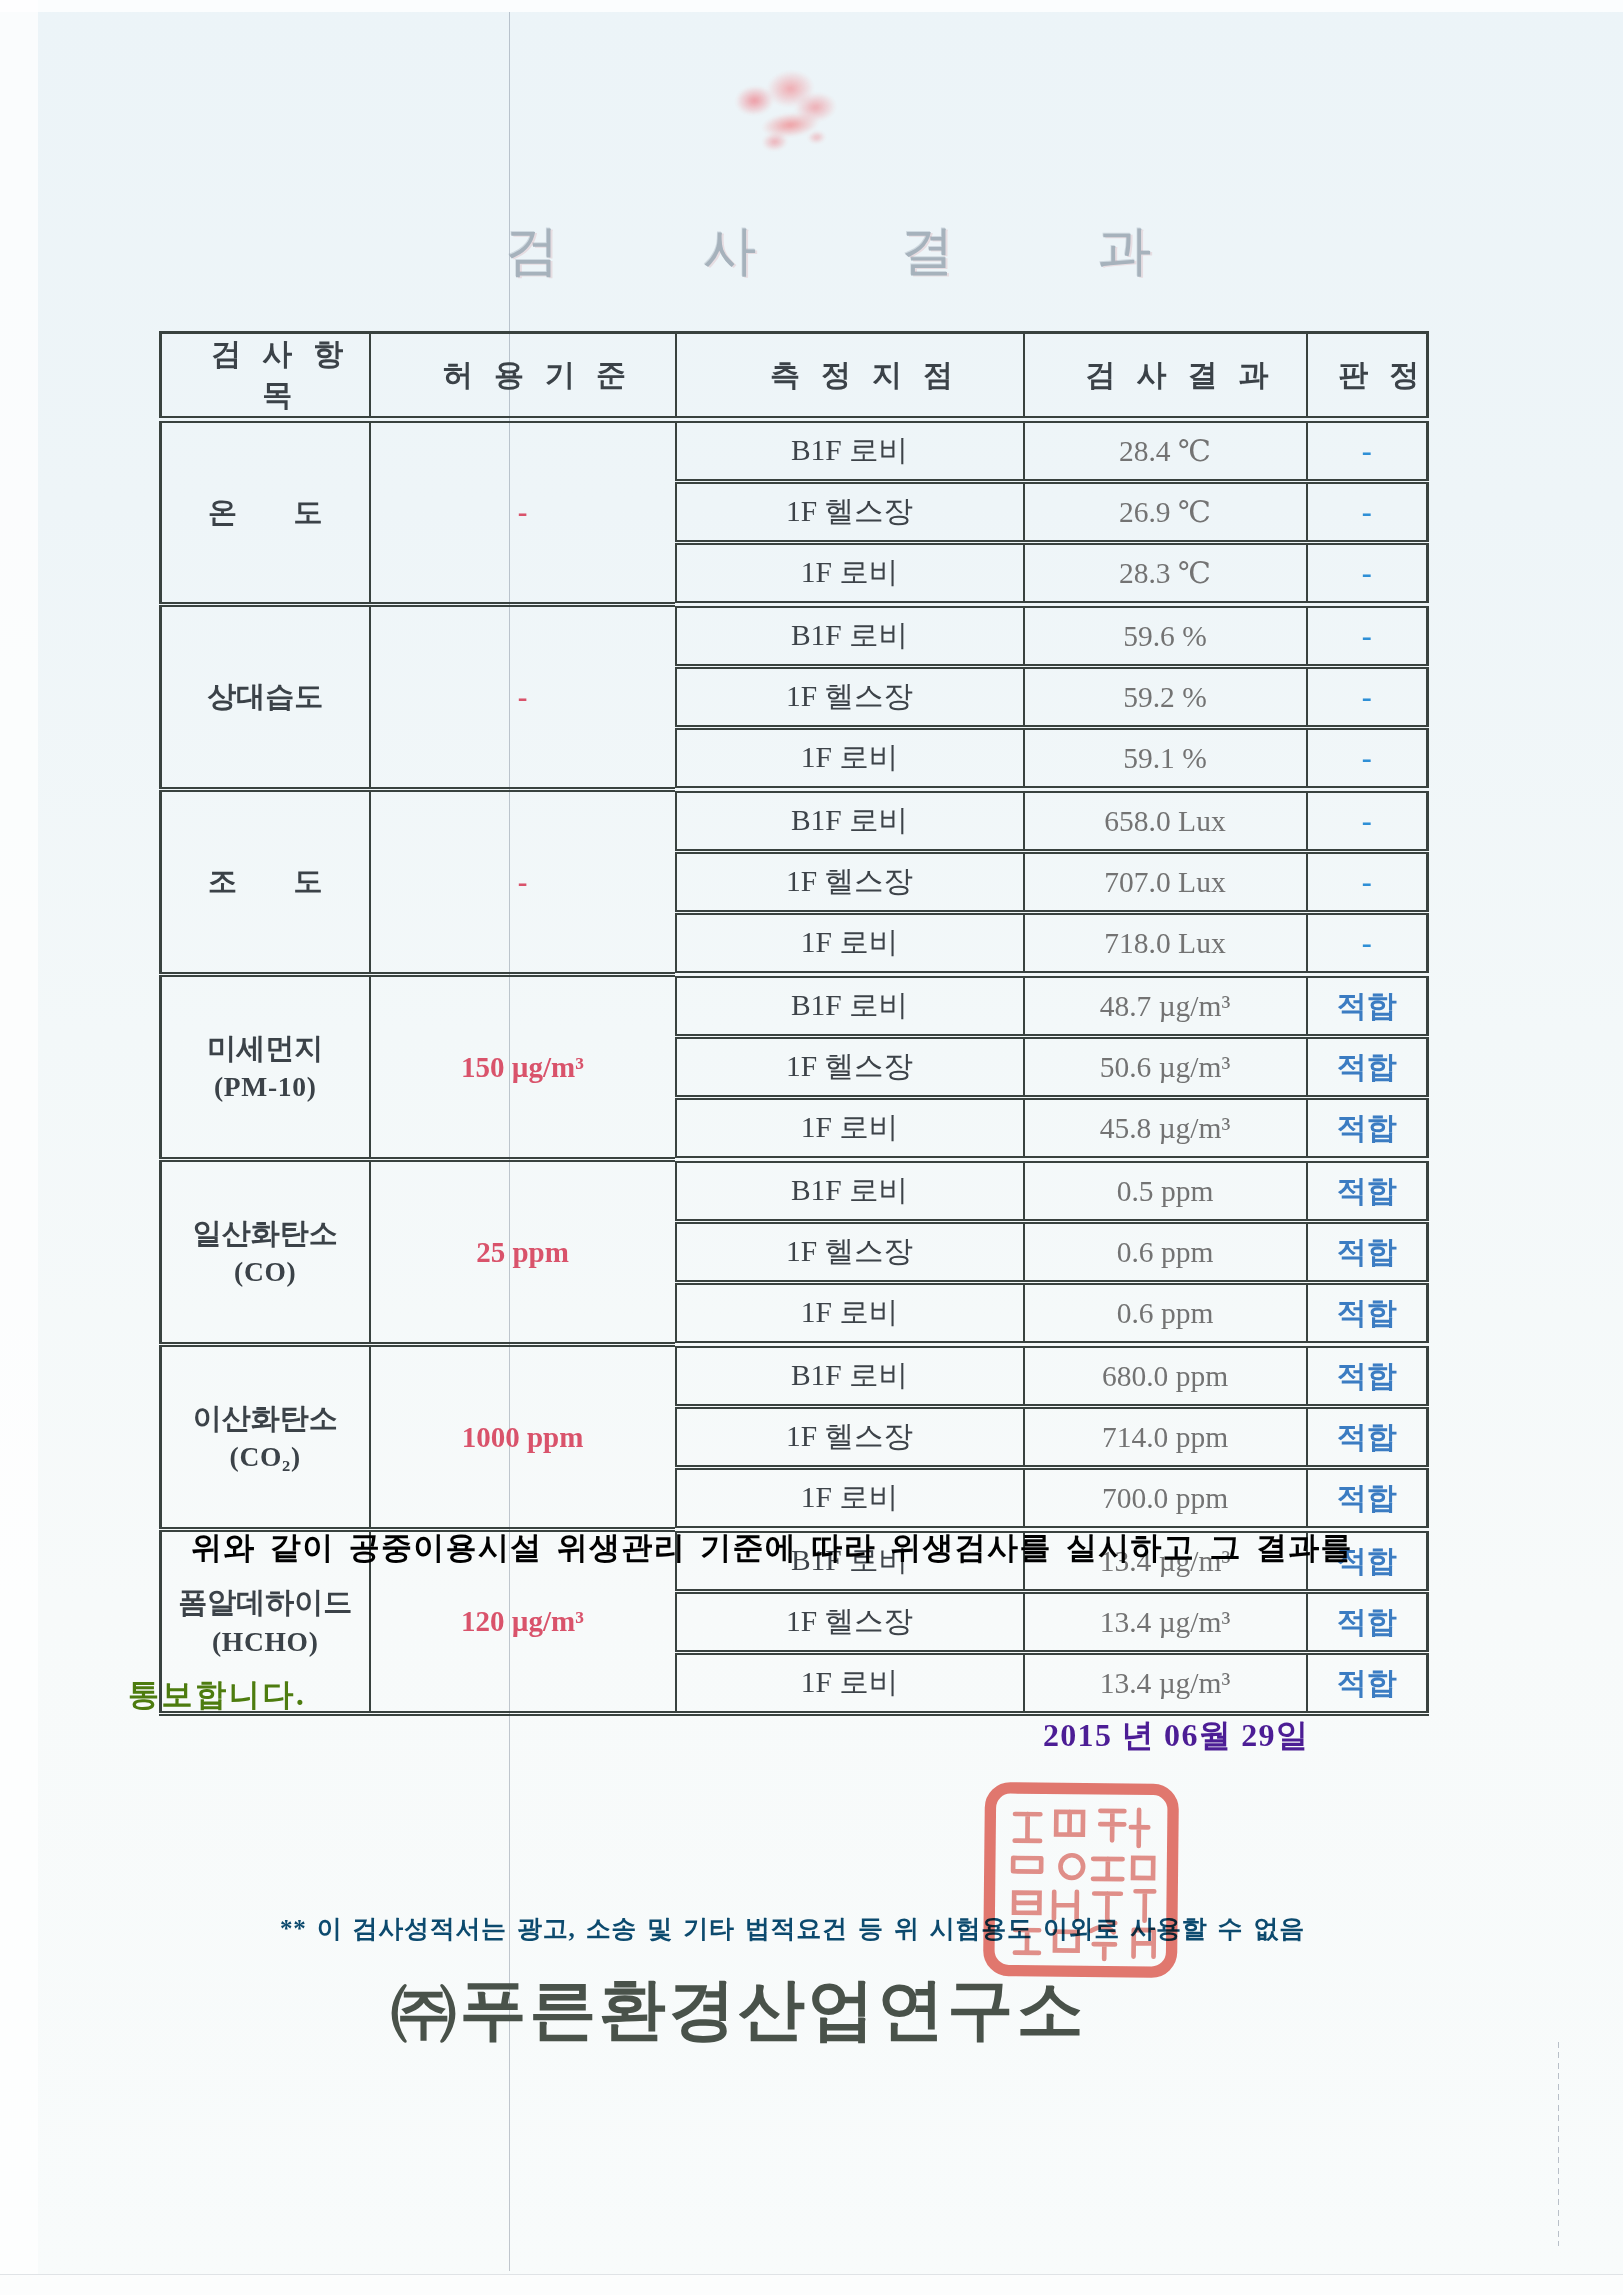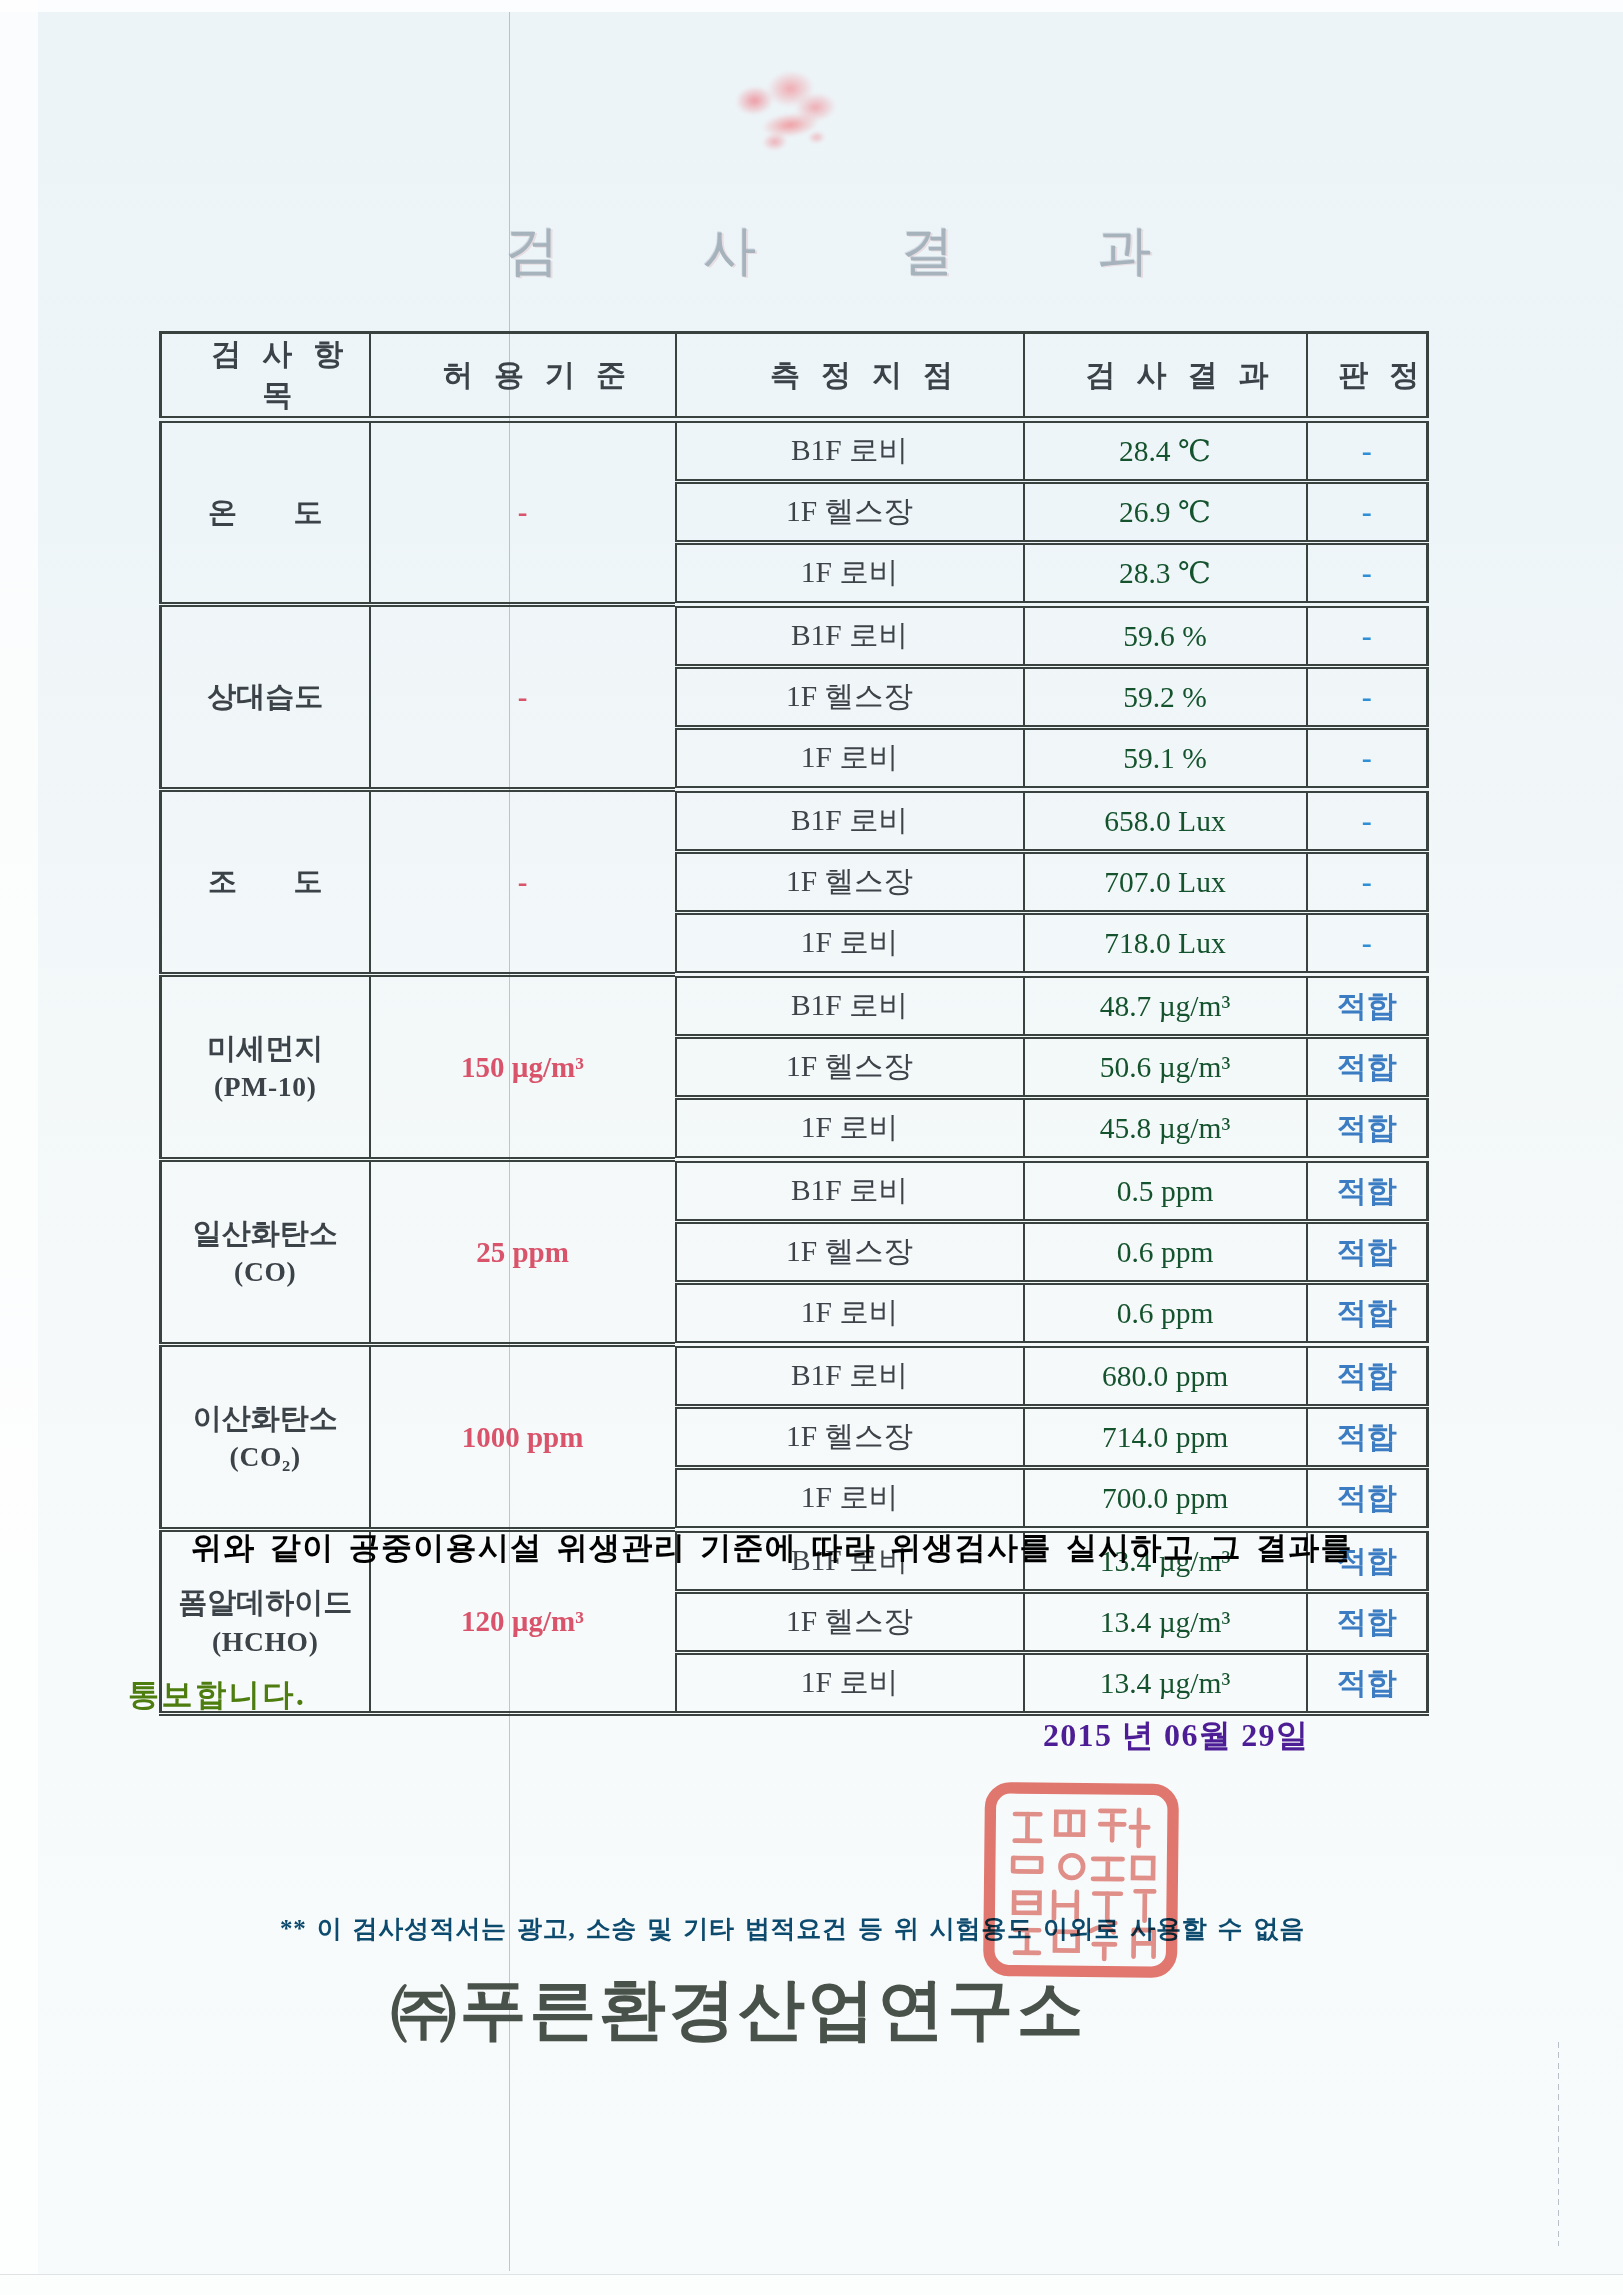--- a/index.html
+++ b/index.html
@@ -42,21 +42,21 @@
   th{height:60px;font-size:30px;font-weight:700;color:#3b4248;word-spacing:.45em;
      border-bottom:7.9px double #39423f;padding-left:24px;}
   td{height:56px;font-size:29.5px;}
   td{border-bottom:5.9px double #39423f;}
   tr.send td{border-bottom:7.9px double #39423f;}
   td.item{font-weight:600;color:#3b4248;font-size:29px;word-spacing:1.7em;line-height:1.35;margin-left:48px;}
   td.item .sub{display:block;word-spacing:normal;letter-spacing:0.7px;font-size:27.5px;font-weight:600;}
   td.item .sub:empty{display:none;}
   td.std{color:#d9536b;font-weight:600;font-size:29px;}
   td.pt{font-weight:500;color:#3d4349;}
-  td.res{color:#14532d;}
+  td.res{color:#737373;}
   td.jud{color:#3b7cc2;font-weight:700;font-size:30px;}
   td.jud.dash{color:#2e8fd6;font-weight:900;}
   
   .closing-1{position:absolute;left:191px;top:1527px;font-size:31px;font-weight:600;
     letter-spacing:1.3px;word-spacing:5.2px;color:#000000;white-space:nowrap;}
   .closing-2{position:absolute;left:128px;top:1674px;font-size:31px;font-weight:600;
     letter-spacing:2.6px;color:#4d7c0f;}
   .report-date{position:absolute;left:1035px;top:1714px;font-size:32px;font-weight:600;
     letter-spacing:1.3px;color:#4c1d95;white-space:nowrap;margin-left:8px;}
   

